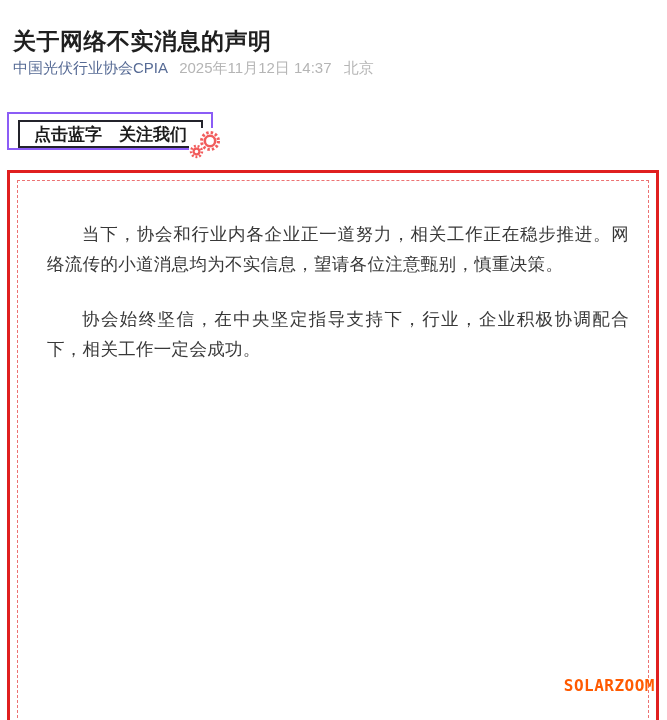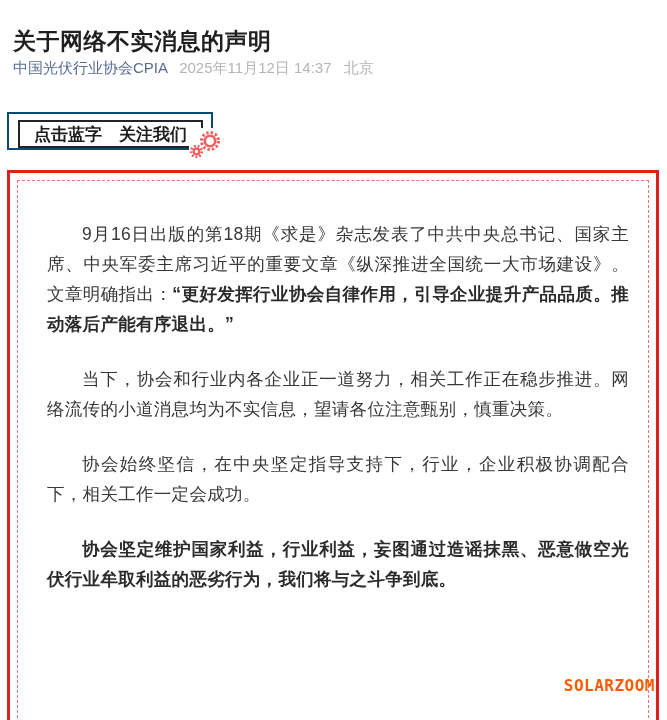--- a/index.html
+++ b/index.html
@@ -47,21 +47,21 @@
   }
   .meta-location { margin-left: 8px; }
 
   
   .follow-badge {
     position: absolute;
     left: 7px;
     top: 112px;
     width: 206px;
     height: 38px;
-    border: 2px solid #0c4a6e;
+    border: 2px solid #8b5cf6;
     box-sizing: border-box;
     cursor: pointer;
   }
   .follow-inner {
     position: absolute;
     left: 9px;
     top: 6px;
     height: 28px;
     padding: 0 14px;
     border: 2px solid #23232b;
@@ -164,28 +164,22 @@
         <circle cx="7.5" cy="23.5" r="5.4" fill="none" stroke="#f15c5c" stroke-width="2.6" stroke-dasharray="1.9 1.8"></circle>
         <circle cx="7.5" cy="23.5" r="2.9" fill="#ffffff" stroke="#f15c5c" stroke-width="2.2"></circle>
       </svg>
     </div>
   </div>
 
   <div class="statement-box">
     <div class="statement-dashed"></div>
     <div class="statement-content">
       <p>
-        <span class="seg-normal">9月16日出版的第18期《求是》杂志发表了中共中央总书记、国家主席、中央军委主席习近平的重要文章《纵深推进全国统一大市场建设》。文章明确指出：</span><span class="seg-bold">“更好发挥行业协会自律作用，引导企业提升产品品质。推动落后产能有序退出。”</span>
-      </p>
-      <p>
         <span class="seg-normal">当下，协会和行业内各企业正一道努力，相关工作正在稳步推进。网络流传的小道消息均为不实信息，望请各位注意甄别，慎重决策。</span><span class="seg-bold"></span>
       </p>
       <p>
         <span class="seg-normal">协会始终坚信，在中央坚定指导支持下，行业，企业积极协调配合下，相关工作一定会成功。</span><span class="seg-bold"></span>
-      </p>
-      <p>
-        <span class="seg-normal"></span><span class="seg-bold">协会坚定维护国家利益，行业利益，妄图通过造谣抹黑、恶意做空光伏行业牟取利益的恶劣行为，我们将与之斗争到底。</span>
       </p>
     </div>
     <div class="watermark">SOLARZOOM</div>
   </div>
 
 </div>
 
 </body></html>

